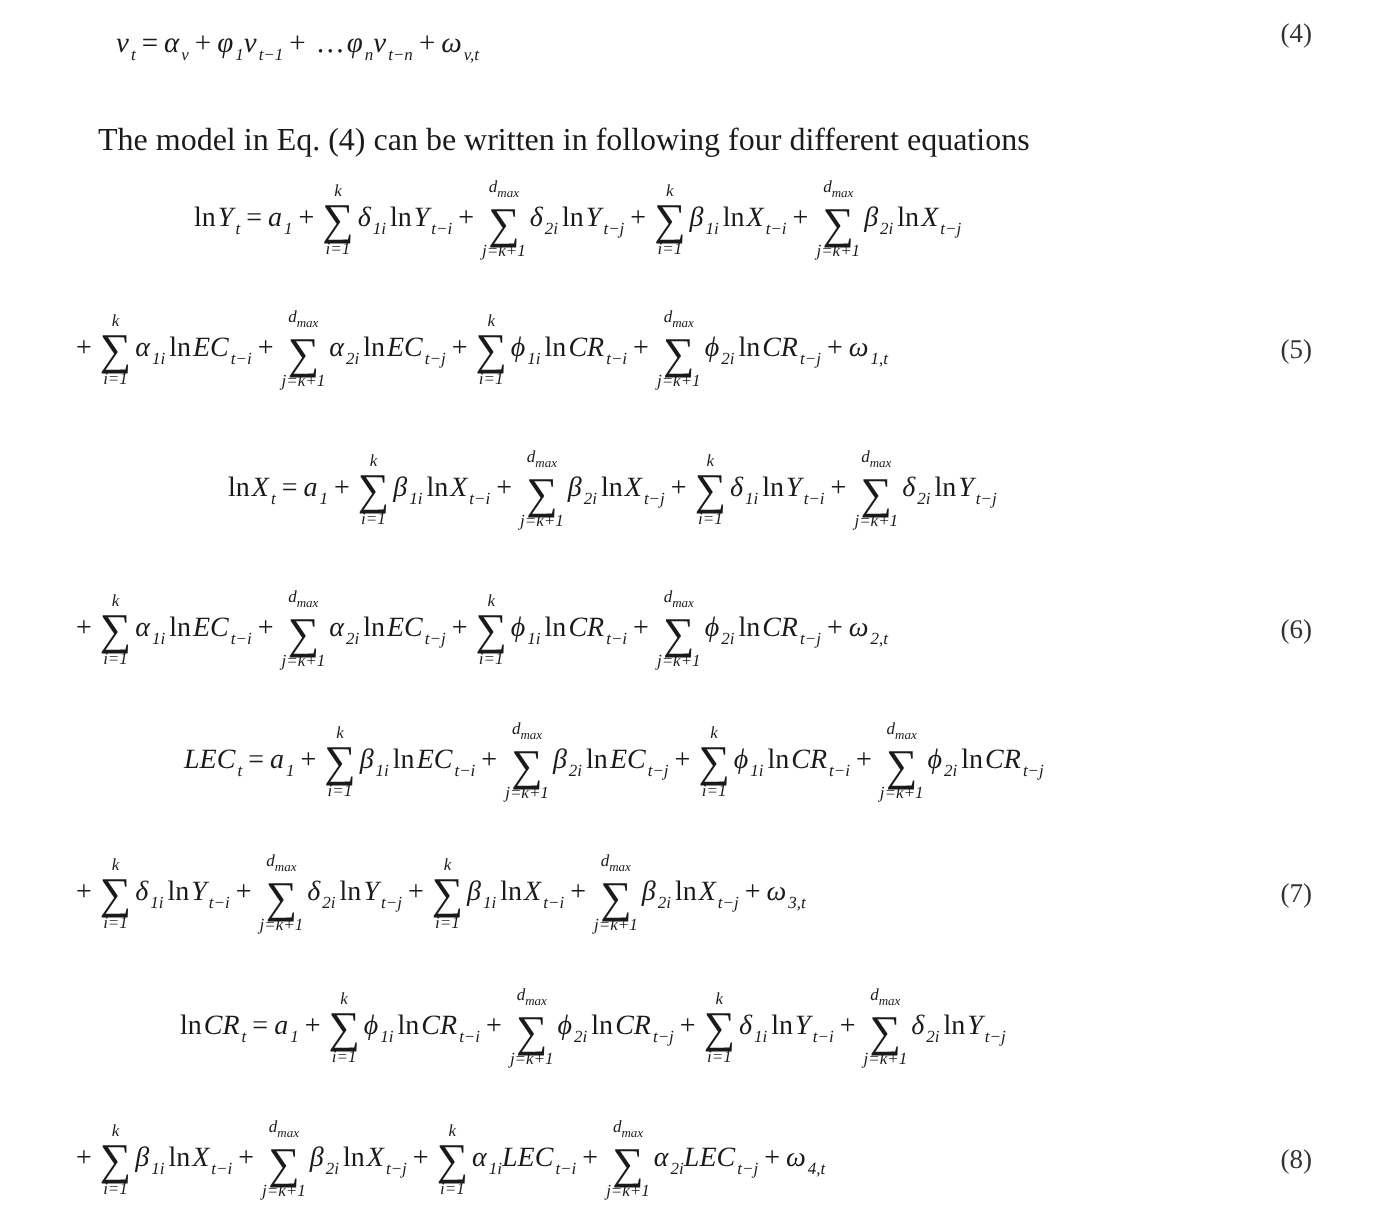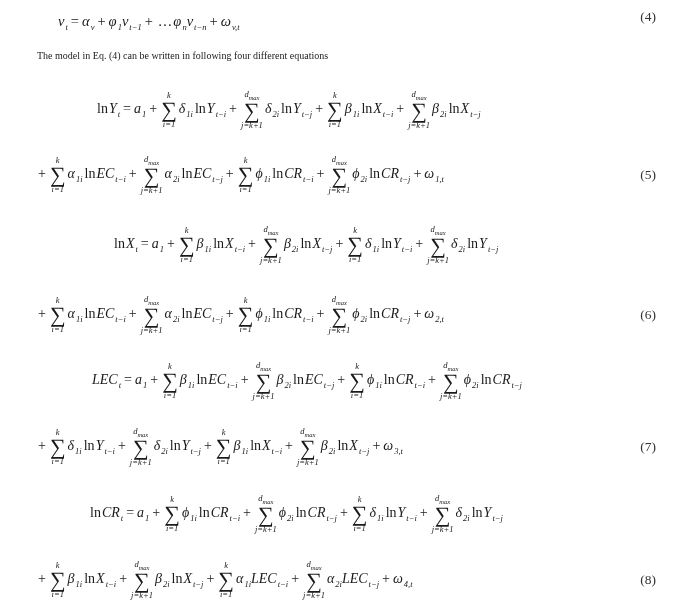--- a/index.html
+++ b/index.html
@@ -28,22 +28,22 @@
   }
   .sum .lim{font-size:8.5px;font-style:italic;line-height:1.1;white-space:nowrap;}
   .sum .lim sub{font-size:6.5px;line-height:1;}
   .sigma{font-size:22px;line-height:0.9;font-style:normal;}
   .eqnum{
     position:absolute;right:44px;top:50%;
     transform:translateY(-50%);
     font-size:13.5px;color:#333;
   }
   .intro{
-    position:absolute;left:37px;top:50px;margin:0;
-    font-size:10px;color:#1a1a1a;
+    position:absolute;left:37px;top:50px;margin:12px;
+    font-size:16px;color:#1a1a1a;
   }
   
   #r-eq4   {top:2px;   height:30px; padding-left:58px;}
   #r-eq4 .math{font-size:14.5px;margin-top:10px;}
   #r-5-1   {top:84px;  padding-left:95px;}
   #r-5-2   {top:149px; padding-left:35px;}
   #r-6-1   {top:219px; padding-left:112px;}
   #r-6-2   {top:289px; padding-left:35px;}
   #r-7-1   {top:355px; padding-left:92px;}
   #r-7-2   {top:421px; padding-left:35px;}

